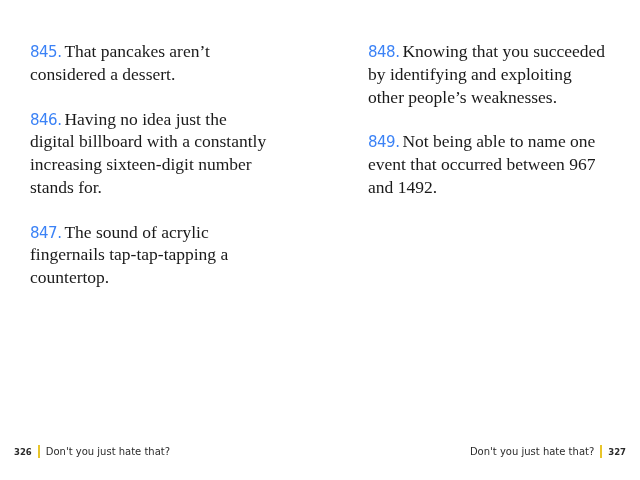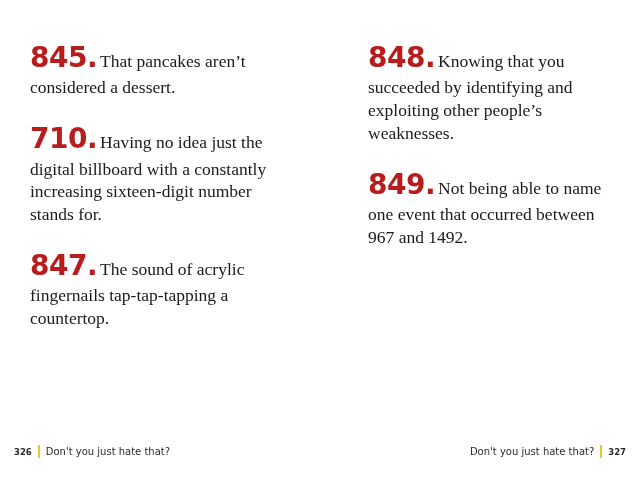--- a/index.html
+++ b/index.html
@@ -45,23 +45,23 @@
     font-size: 17.5px;
     line-height: 1.30;
     color: #1a1a1a;
     text-indent: 0;
   }
   .entry:last-child {
     margin-bottom: 0;
   }
   .num {
     font-family: "DejaVu Sans", sans-serif;
-    font-weight: bold;
-    font-size: 28px;
-    color: #b91c1c;
+    font-weight: normal;
+    font-size: 15px;
+    color: #3b82f6;
     letter-spacing: -0.5px;
     margin-right: 3px;
   }
   .footer {
     position: absolute;
     bottom: 22px;
     left: 0;
     width: 640px;
     height: 16px;
   }
@@ -104,21 +104,21 @@
 </style>
 </head>
 <body>
 
 <div class="spread">
 
   <div class="columns">
 
     <div class="page page-left">
       <p class="entry"><span class="num">845.</span><span>That pancakes aren’t considered a dessert.</span></p>
-      <p class="entry"><span class="num">710.</span><span>Having no idea just the digital billboard with a constantly increasing sixteen-digit number stands for.</span></p>
+      <p class="entry"><span class="num">846.</span><span>Having no idea just the digital billboard with a constantly increasing sixteen-digit number stands for.</span></p>
       <p class="entry"><span class="num">847.</span><span>The sound of acrylic fingernails tap-tap-tapping a countertop.</span></p>
     </div>
 
     <div class="page page-right">
       <p class="entry"><span class="num">848.</span><span>Knowing that you succeeded by identifying and exploiting other people’s weaknesses.</span></p>
       <p class="entry"><span class="num">849.</span><span>Not being able to name one event that occurred between 967 and 1492.</span></p>
     </div>
 
   </div>
 

